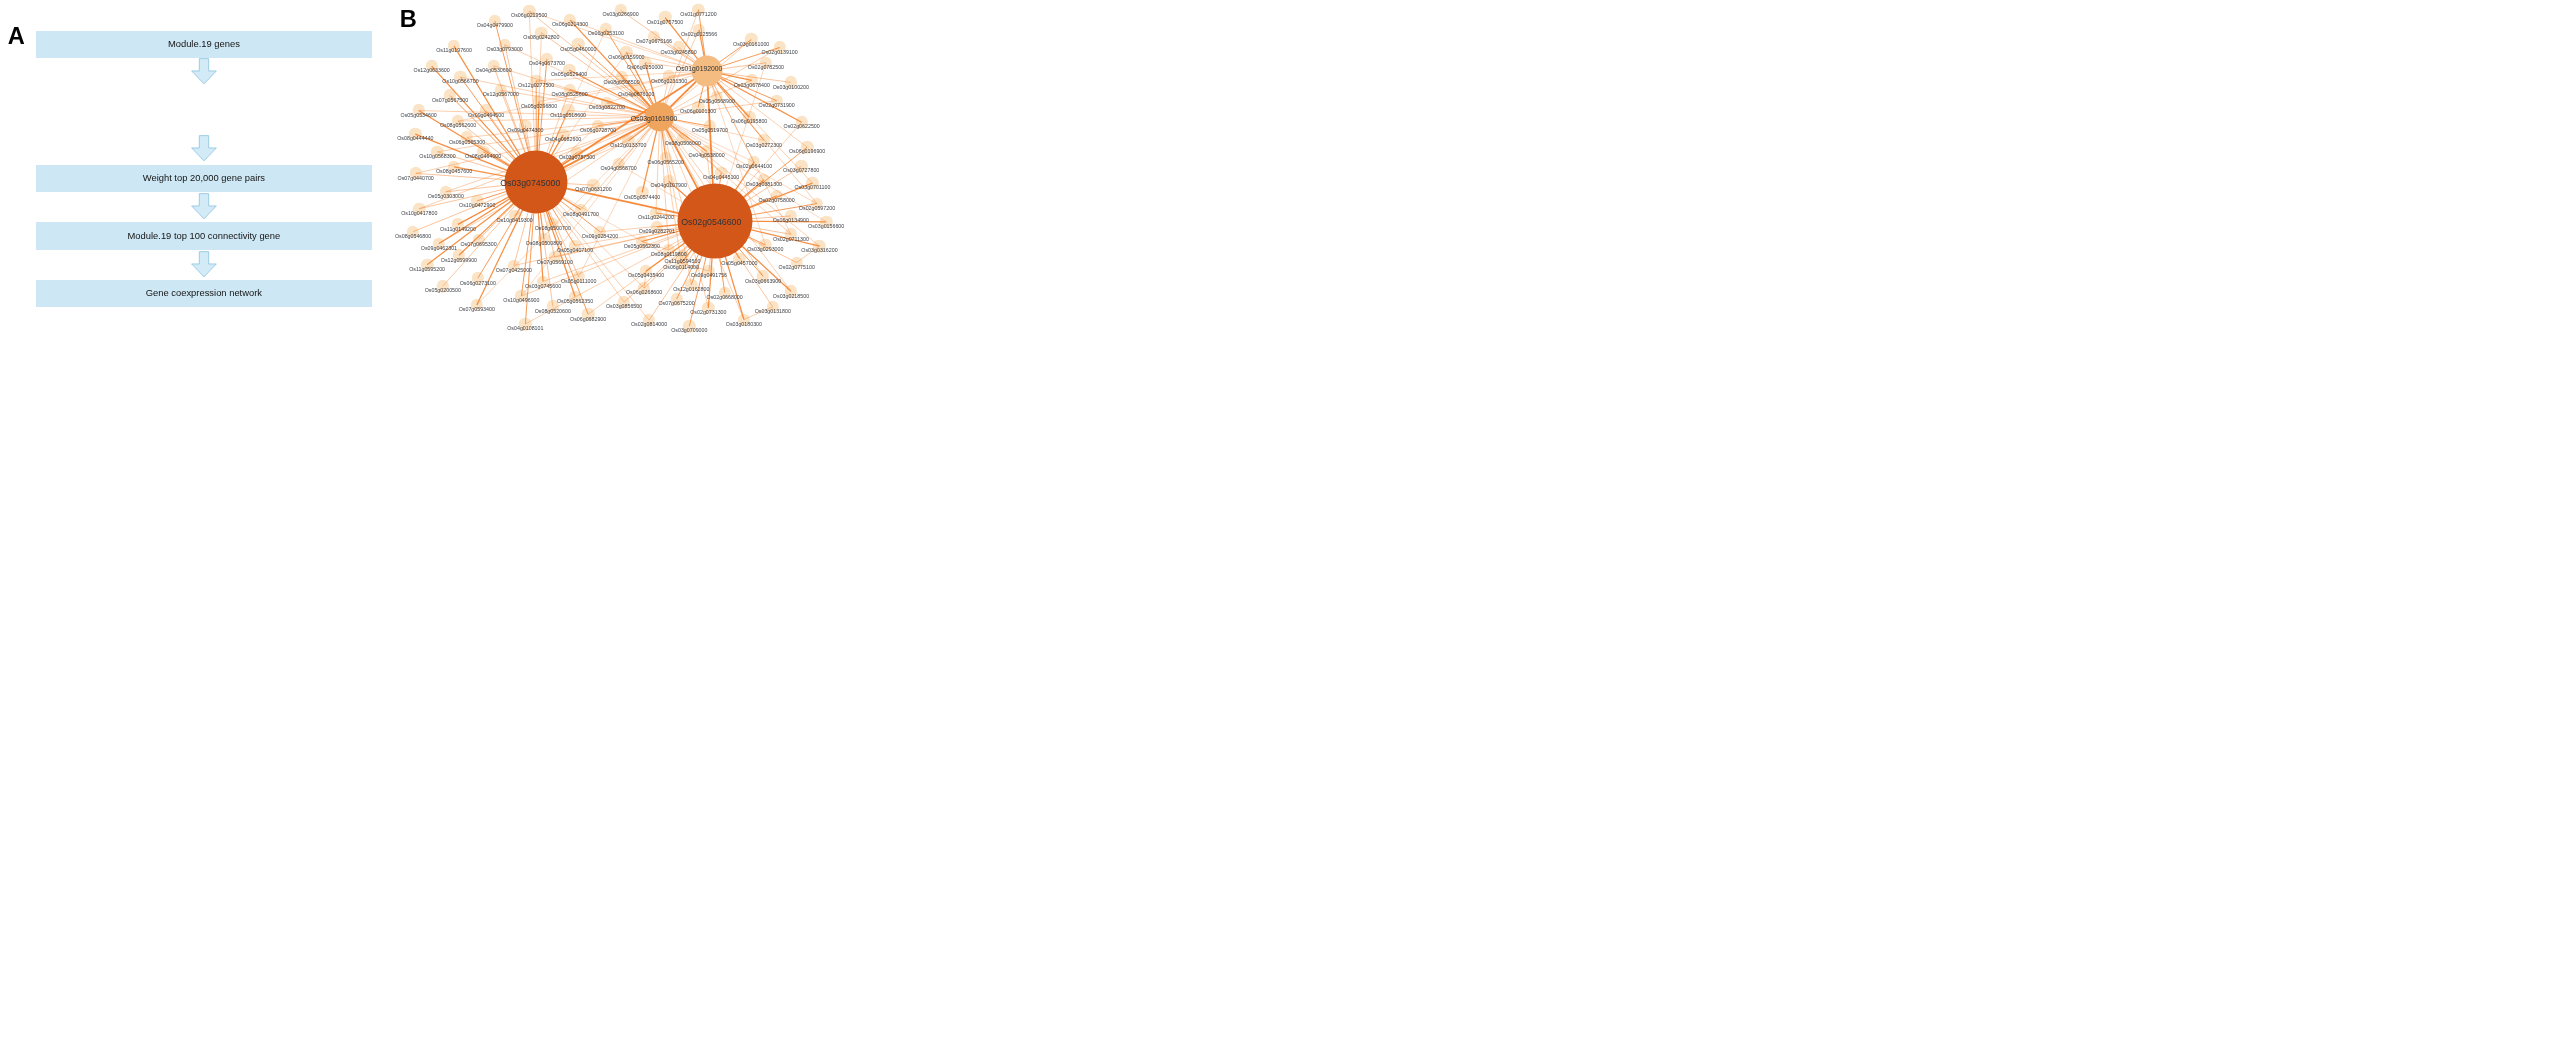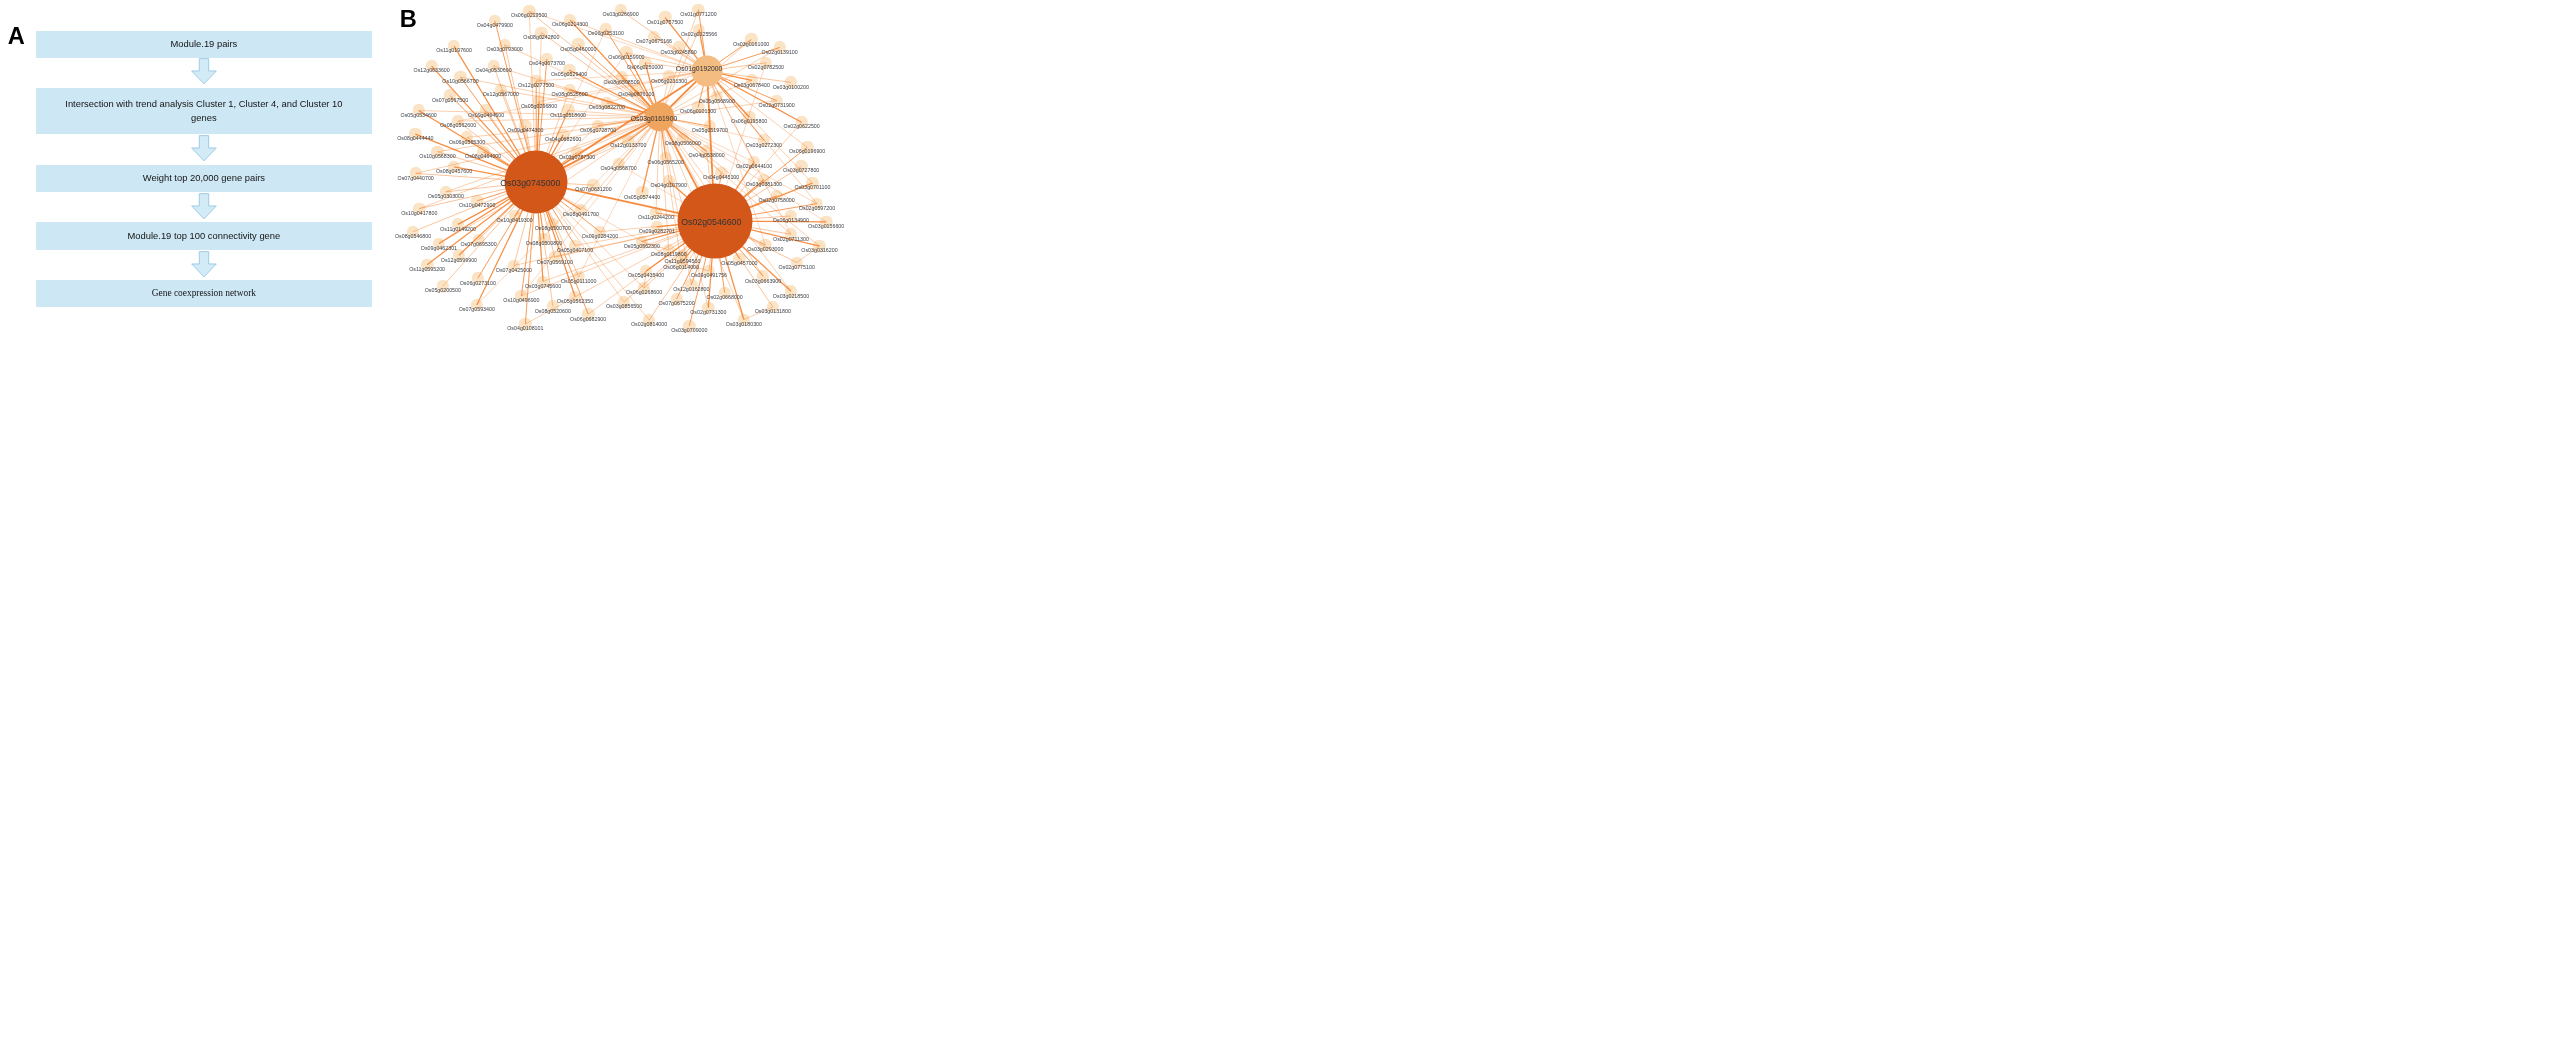--- a/index.html
+++ b/index.html
@@ -32,45 +32,44 @@
   }
   .hub-label{position:absolute;transform:translate(-50%,-50%);white-space:nowrap;z-index:5;color:#2e3338;}
 </style>
 </head>
 <body>
 
 <div class="figure" style="--box-fill: #cde7f4; --arrow-fill: #d3eaf7; --arrow-stroke: #93c6e2; --node-fill: #fbe3c6; --label-color: #3e4249;">
 
   <div class="panel-label" style="left:7.7px;top:25px;">A</div>
 
-  <div class="flow-box" style="top:8.9%;height:7.56%;">Module.19 pairs</div>
+  <div class="flow-box" style="top:8.9%;height:7.56%;">Module.19 genes</div>
   <div class="flow-arrow" style="top:16.64%;">
     <svg width="27" height="26.5" viewBox="0 0 46 45">
         <path d="M15 1 H31 V22 H44 L23 44 L2 22 H15 Z" fill="var(--arrow-fill)" stroke="var(--arrow-stroke)" stroke-width="1.5"></path>
       </svg>
   </div>
-  <div class="flow-box" style="top:25.04%;height:13.28%;">Intersection with trend analysis Cluster 1, Cluster 4, and Cluster 10 genes</div>
   <div class="flow-arrow" style="top:38.49%;">
     <svg width="27" height="26.5" viewBox="0 0 46 45">
         <path d="M15 1 H31 V22 H44 L23 44 L2 22 H15 Z" fill="var(--arrow-fill)" stroke="var(--arrow-stroke)" stroke-width="1.5"></path>
       </svg>
   </div>
   <div class="flow-box" style="top:46.89%;height:7.73%;">Weight top 20,000 gene pairs</div>
   <div class="flow-arrow" style="top:54.96%;">
     <svg width="27" height="26.5" viewBox="0 0 46 45">
         <path d="M15 1 H31 V22 H44 L23 44 L2 22 H15 Z" fill="var(--arrow-fill)" stroke="var(--arrow-stroke)" stroke-width="1.5"></path>
       </svg>
   </div>
   <div class="flow-box" style="top:63.19%;height:7.9%;">Module.19 top 100 connectivity gene</div>
   <div class="flow-arrow" style="top:71.43%;">
     <svg width="27" height="26.5" viewBox="0 0 46 45">
         <path d="M15 1 H31 V22 H44 L23 44 L2 22 H15 Z" fill="var(--arrow-fill)" stroke="var(--arrow-stroke)" stroke-width="1.5"></path>
       </svg>
   </div>
-  <div class="flow-box" style="top:79.66%;height:7.73%;font-family:Liberation Serif, serif;">Gene coexpression network</div>
+  <div class="flow-box" style="top:79.66%;height:7.73%;">Gene coexpression network</div>
 
   <div class="panel-label" style="left:46.6%;top:8.3px;">B</div>
   <div class="net-layer">
     <svg class="edges" width="858" height="351" viewBox="0 0 1456 595">
         <line x1="909.9" y1="308.3" x2="1213.0" y2="375.0" stroke="#f58533" stroke-width="3" stroke-opacity="0.95"></line>
         <line x1="909.9" y1="308.3" x2="1199.7" y2="120.0" stroke="#f58533" stroke-width="3" stroke-opacity="0.95"></line>
         <line x1="909.9" y1="308.3" x2="1119.8" y2="198.3" stroke="#f58533" stroke-width="3" stroke-opacity="0.95"></line>
         <line x1="1213.0" y1="375.0" x2="1199.7" y2="120.0" stroke="#f58533" stroke-width="3" stroke-opacity="0.95"></line>
         <line x1="1213.0" y1="375.0" x2="1119.8" y2="198.3" stroke="#f58533" stroke-width="3" stroke-opacity="0.95"></line>
         <line x1="1199.7" y1="120.0" x2="1119.8" y2="198.3" stroke="#f58533" stroke-width="3" stroke-opacity="0.95"></line>

